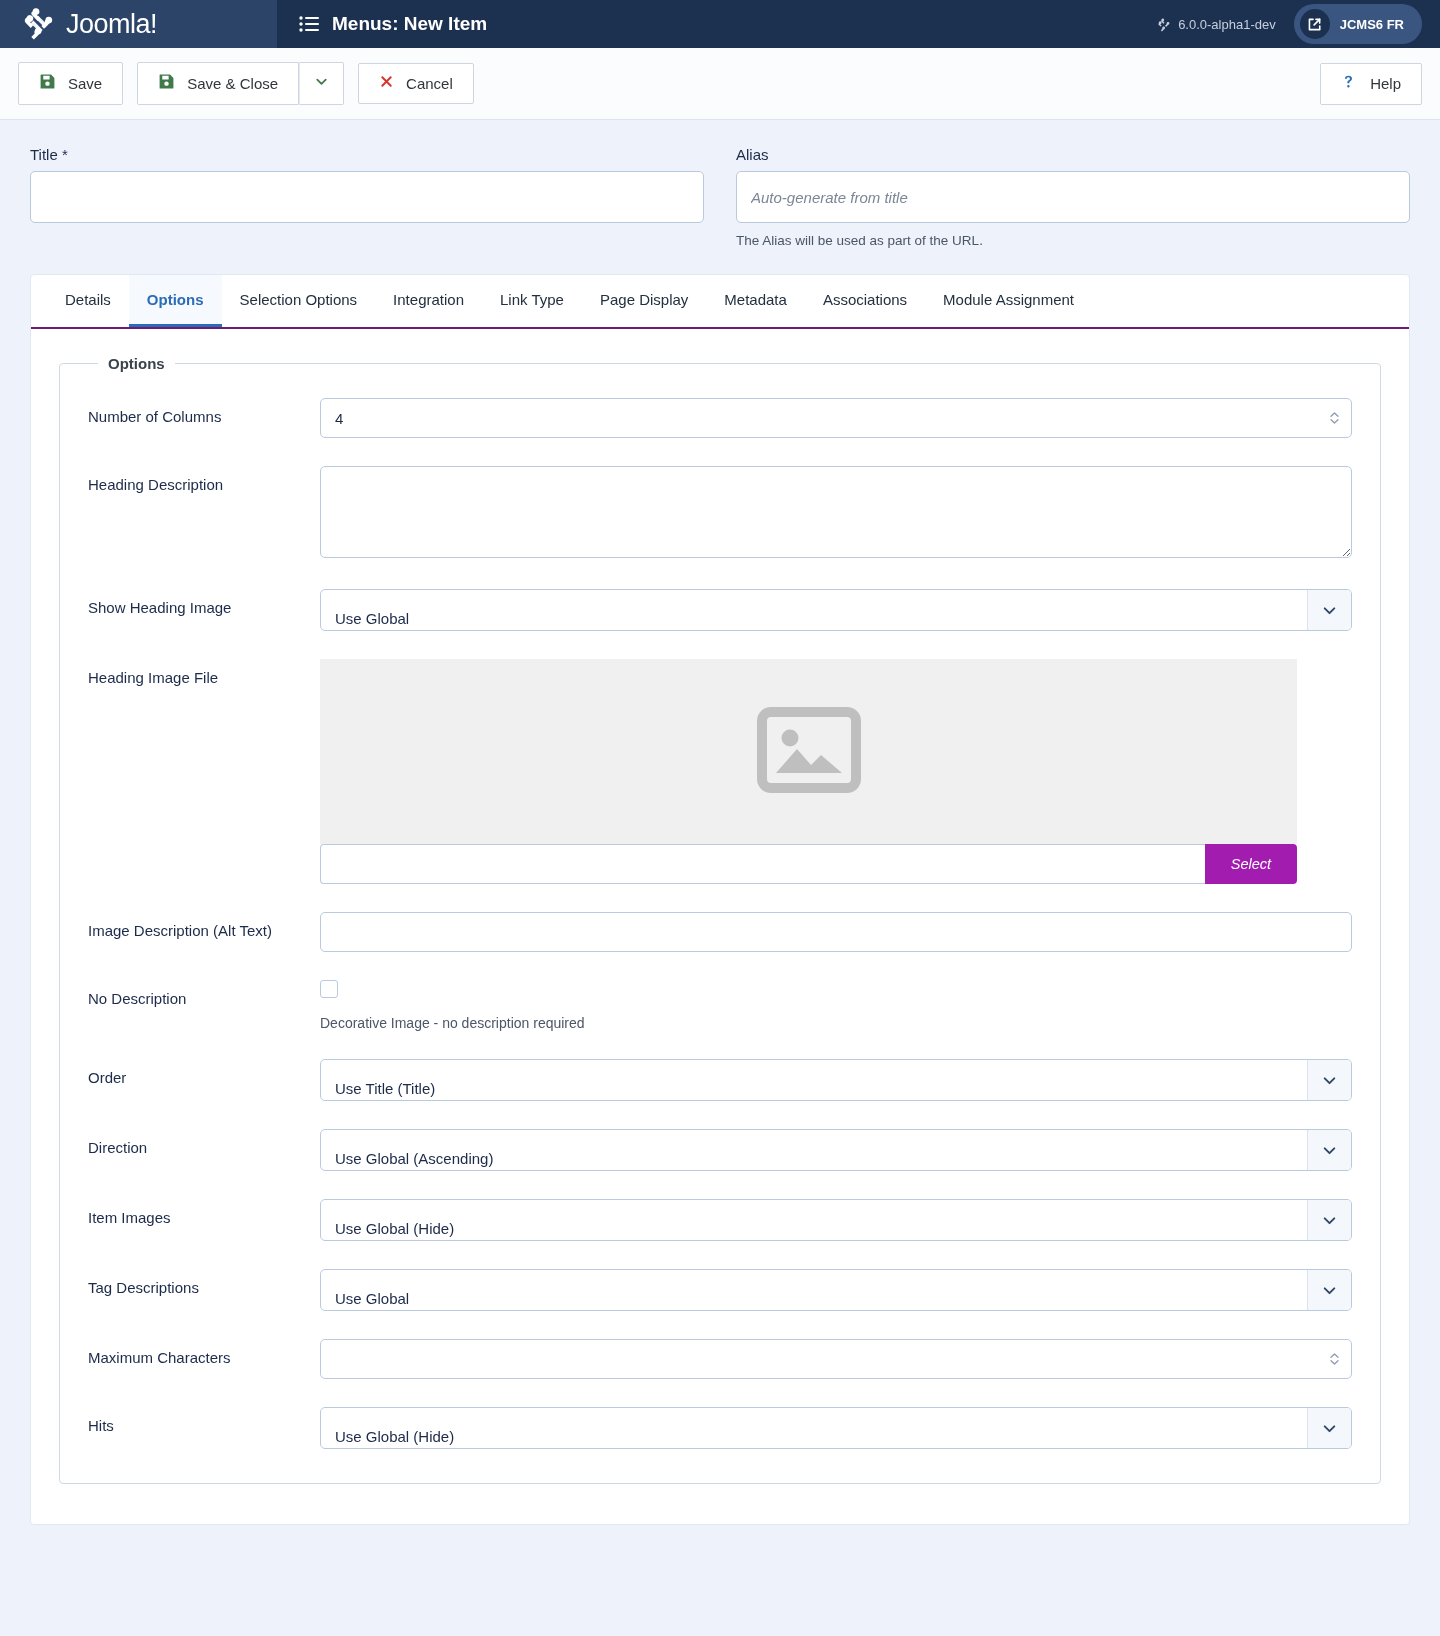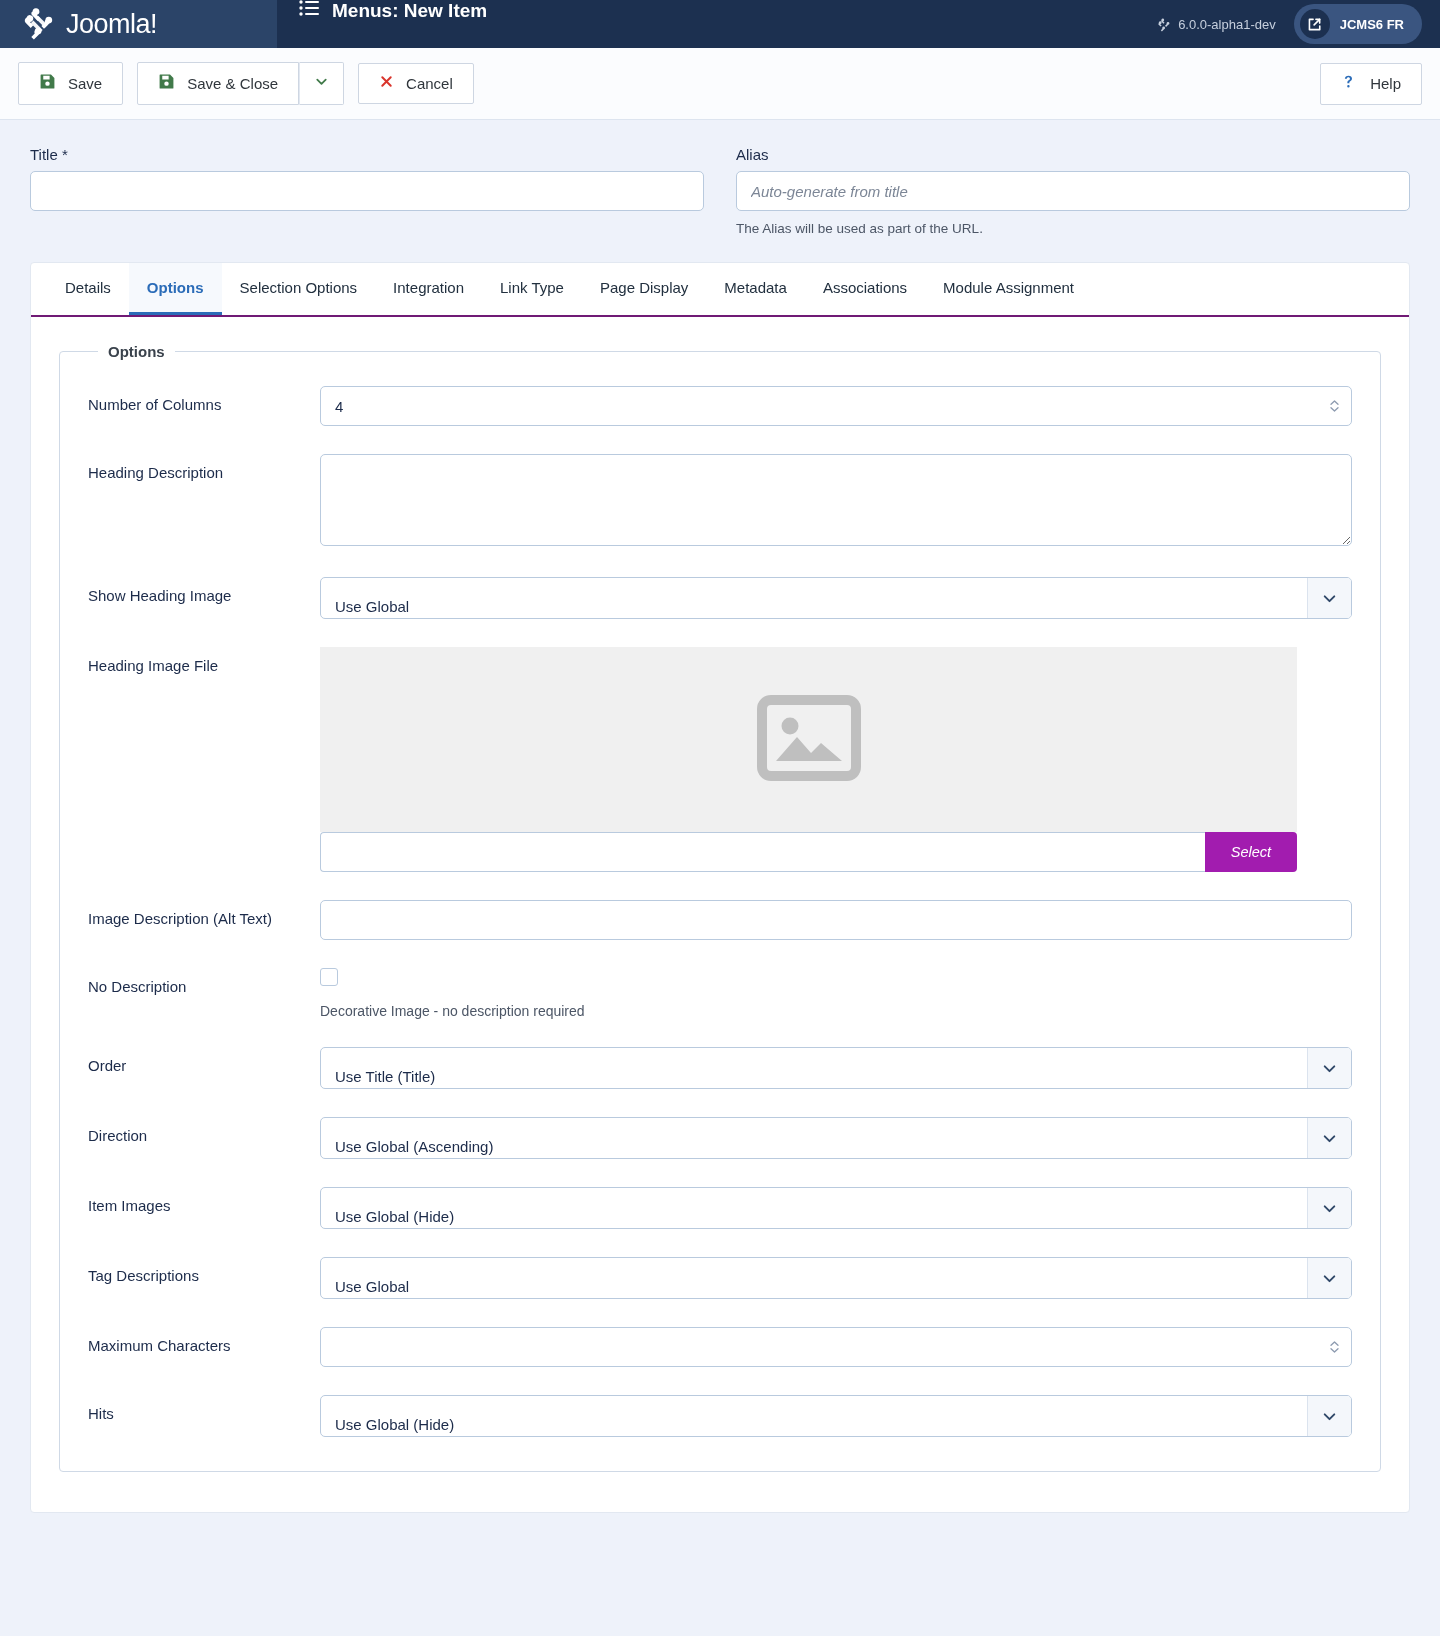--- a/index.html
+++ b/index.html
@@ -35,20 +35,21 @@
   .brand-word {
     font-size: 27px;
     letter-spacing: -0.5px;
     font-weight: 400;
     color: #fff;
     line-height: 1;
     position: relative;
   }
   .page-heading {
     display: flex;
+    align-items: center;
     gap: 13px;
     padding-left: 22px;
     font-size: 19px;
     font-weight: 700;
   }
   .topbar-right {
     margin-left: auto;
     display: flex;
     align-items: center;
     gap: 18px;
@@ -123,21 +124,21 @@
   }
   .fh-col { flex: 1; }
   .fh-label {
     display: block;
     font-size: 15px;
     color: #1c2b4a;
     margin-bottom: 8px;
   }
   .text-input {
     width: 100%;
-    height: 40px;
+    height: 52px;
     border: 1px solid #b9cade;
     border-radius: 5px;
     background: #fff;
     padding: 0 14px;
     font-size: 15px;
     font-family: inherit;
     color: #1c2b4a;
   }
   .text-input::placeholder { color: #7c8696; font-style: italic; }
   .fh-help {

